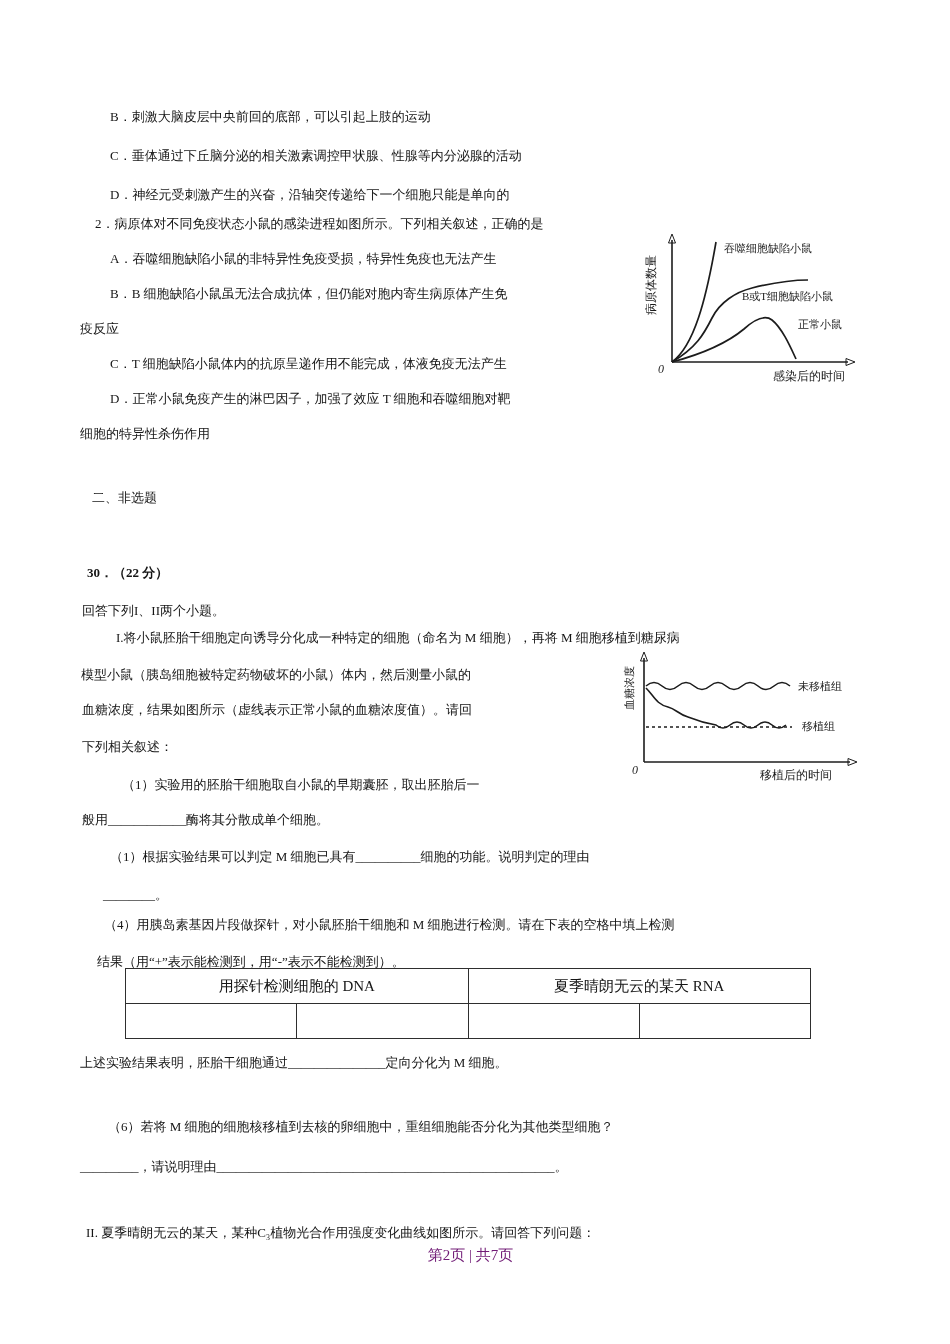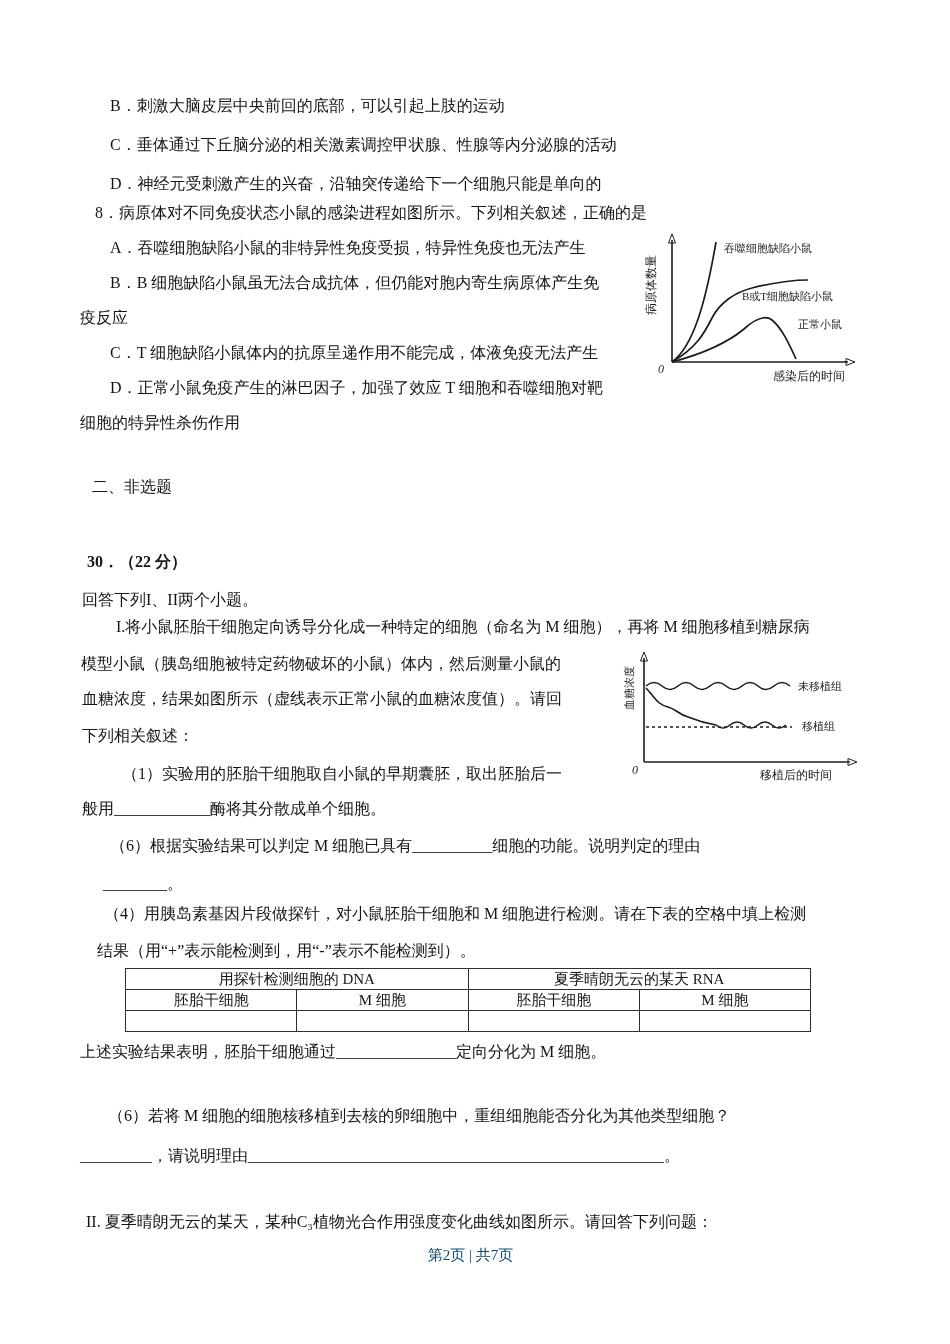--- a/index.html
+++ b/index.html
@@ -2,44 +2,44 @@
 <html><head>
 <meta charset="utf-8">
 <style>
   * { margin:0; padding:0; box-sizing:border-box; }
   html,body { background:#ffffff; }
   body {
     width:950px; height:1344px; position:relative; overflow:hidden;
     font-family:"Liberation Serif","DejaVu Serif",serif;
     color:#151515;
   }
-  .ln { position:absolute; white-space:nowrap; font-size:16px; }
+  .ln { position:absolute; white-space:nowrap; font-size:13px;margin-top:12px; }
   .bold { font-weight:bold;text-align:right; }
   .exam-table {
     position:absolute; left:125px; top:968px; width:686px;
     border-collapse:collapse; table-layout:fixed;
     font-size:15px; text-align:center;
   }
-  .exam-table td { border:1.6px solid #2e2e2e; height:21px; padding:0 2px;margin-top:44px; }
+  .exam-table td { border:1.6px solid #2e2e2e; height:35px; padding:0 2px;margin-top:44px; }
   .fig { position:absolute; }
   .fig text { font-family:"Liberation Serif","DejaVu Serif",serif; fill:#1c1c1c; }
   .fig path, .fig line { stroke:#1c1c1c; fill:none; }
   .footer {
     position:absolute; top:1246px; left:0; width:941px;
-    text-align:center; font-size:15px; color:#0c4a6e;
+    text-align:center; font-size:15px; color:#701a75;
   }
 </style>
 </head>
 <body>
 
 <div class="ln" style="top:96px;left:110px">B．刺激大脑皮层中央前回的底部，可以引起上肢的运动</div>
 <div class="ln" style="top:135px;left:110px">C．垂体通过下丘脑分泌的相关激素调控甲状腺、性腺等内分泌腺的活动</div>
 <div class="ln" style="top:174px;left:110px">D．神经元受刺激产生的兴奋，沿轴突传递给下一个细胞只能是单向的</div>
 
-<div class="ln" style="top:203px;left:95px">8．病原体对不同免疫状态小鼠的感染进程如图所示。下列相关叙述，正确的是</div>
+<div class="ln" style="top:203px;left:95px">2．病原体对不同免疫状态小鼠的感染进程如图所示。下列相关叙述，正确的是</div>
 <div class="ln" style="top:238px;left:110px">A．吞噬细胞缺陷小鼠的非特异性免疫受损，特异性免疫也无法产生</div>
 <div class="ln" style="top:273px;left:110px">B．B 细胞缺陷小鼠虽无法合成抗体，但仍能对胞内寄生病原体产生免</div>
 <div class="ln" style="top:308px;left:80px">疫反应</div>
 <div class="ln" style="top:343px;left:110px">C．T 细胞缺陷小鼠体内的抗原呈递作用不能完成，体液免疫无法产生</div>
 <div class="ln" style="top:378px;left:110px">D．正常小鼠免疫产生的淋巴因子，加强了效应 T 细胞和吞噬细胞对靶</div>
 <div class="ln" style="top:413px;left:80px">细胞的特异性杀伤作用</div>
 
 <svg class="fig" style="left:640px;top:230px" width="250" height="160" viewBox="0 0 250 160">
   <line x1="32" y1="10" x2="32" y2="132" stroke-width="1.6"></line>
   <path d="M32,4 l-3.5,9 l7,0 z" fill="#1c1c1c"></path>
@@ -75,36 +75,30 @@
   <path d="M26,40 C34,48 36,56 48,59 C56,61 58,66 68,69 C78,73 84,75 96,77 q7,6 14,0 q7,-6 14,0 q7,6 14,0 q7,-6 14,0 q7,6 14,0" stroke-width="1.6"></path>
   <line x1="26" y1="79" x2="172" y2="79" stroke-width="1.3" stroke-dasharray="3,3"></line>
   <text x="178" y="42" font-size="11">未移植组</text>
   <text x="182" y="82" font-size="11">移植组</text>
   <text x="12" y="126" font-size="12" font-style="italic">0</text>
   <text x="140" y="131" font-size="12">移植后的时间</text>
 </svg>
 
 <div class="ln" style="top:764px;left:122px">（1）实验用的胚胎干细胞取自小鼠的早期囊胚，取出胚胎后一</div>
 <div class="ln" style="top:799px;left:82px">般用____________酶将其分散成单个细胞。</div>
-<div class="ln" style="top:836px;left:110px">（6）根据实验结果可以判定 M 细胞已具有__________细胞的功能。说明判定的理由</div>
+<div class="ln" style="top:836px;left:110px">（1）根据实验结果可以判定 M 细胞已具有__________细胞的功能。说明判定的理由</div>
 <div class="ln" style="top:874px;left:103px">________。</div>
 <div class="ln" style="top:904px;left:104px">（4）用胰岛素基因片段做探针，对小鼠胚胎干细胞和 M 细胞进行检测。请在下表的空格中填上检测</div>
 <div class="ln" style="top:941px;left:97px">结果（用“+”表示能检测到，用“-”表示不能检测到）。</div>
 
 <table class="exam-table">
   <tbody>
       <tr>
     <td colspan="2">用探针检测细胞的 DNA</td>
     <td colspan="2">夏季晴朗无云的某天 RNA</td>
-  </tr>
-  <tr>
-    <td>胚胎干细胞</td>
-    <td>M 细胞</td>
-    <td>胚胎干细胞</td>
-    <td>M 细胞</td>
   </tr>
   <tr>
     <td></td>
     <td></td>
     <td></td>
     <td></td>
   </tr>
 </tbody>
   </table>
 

